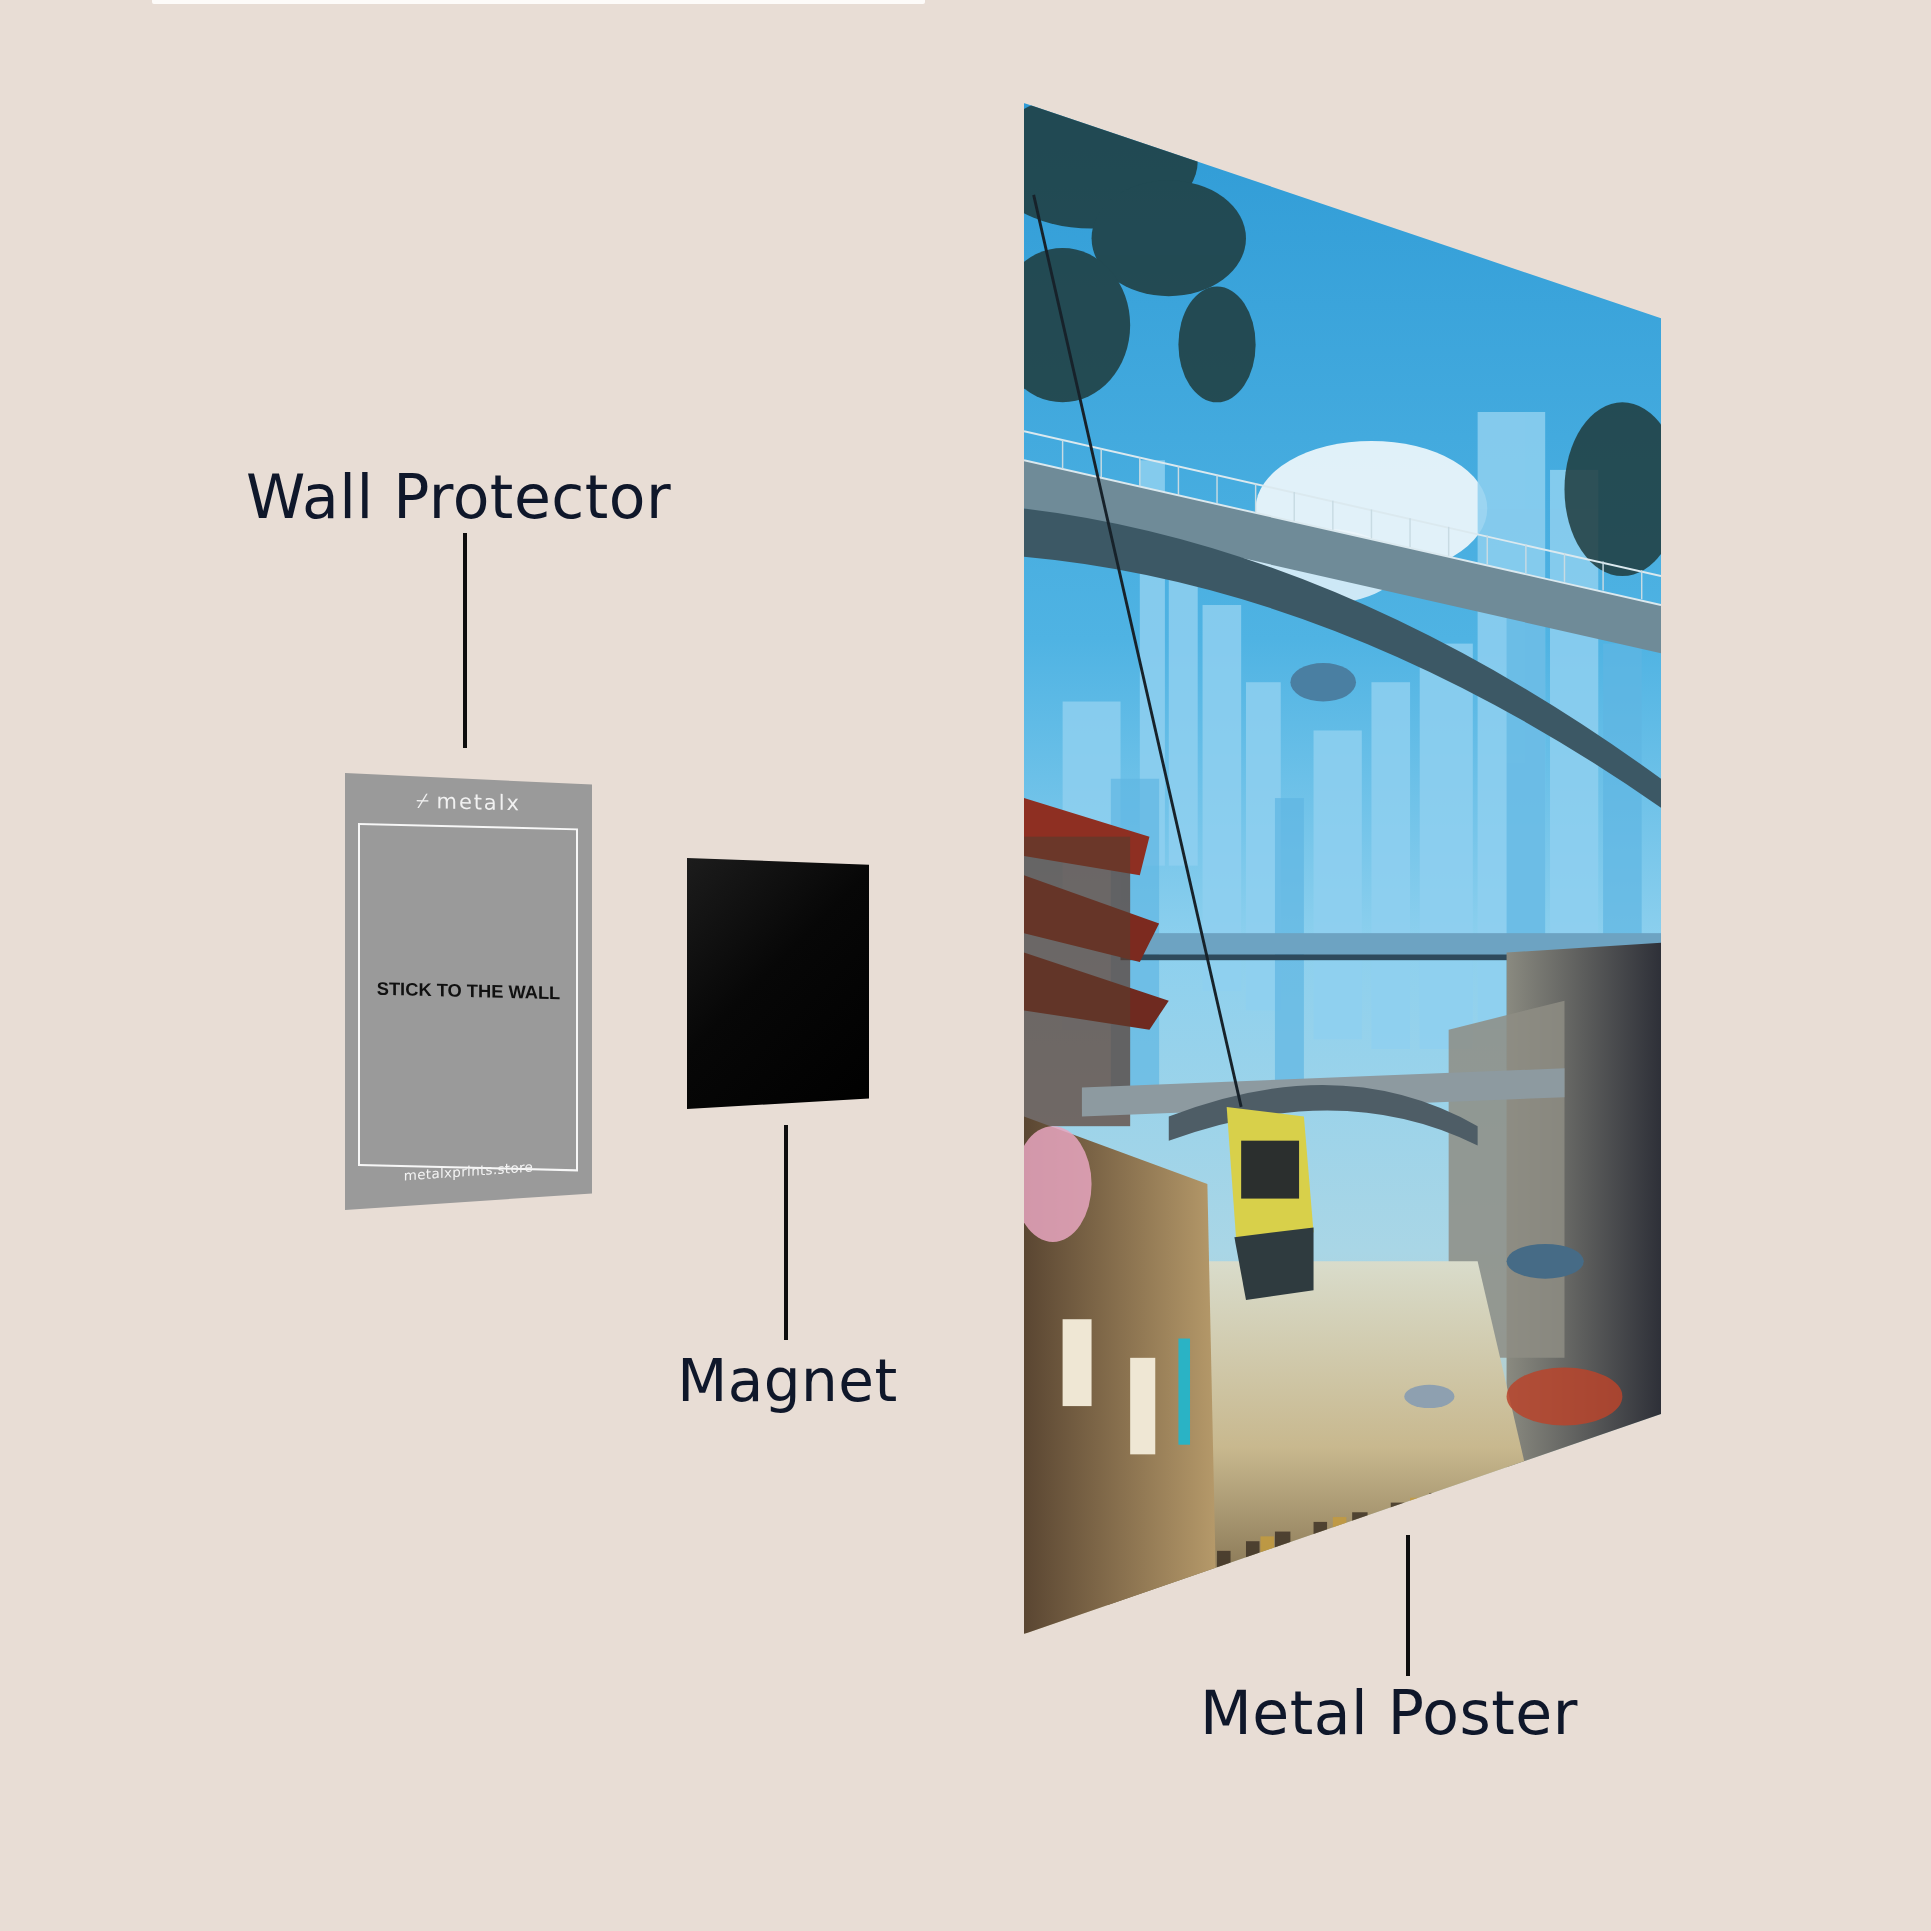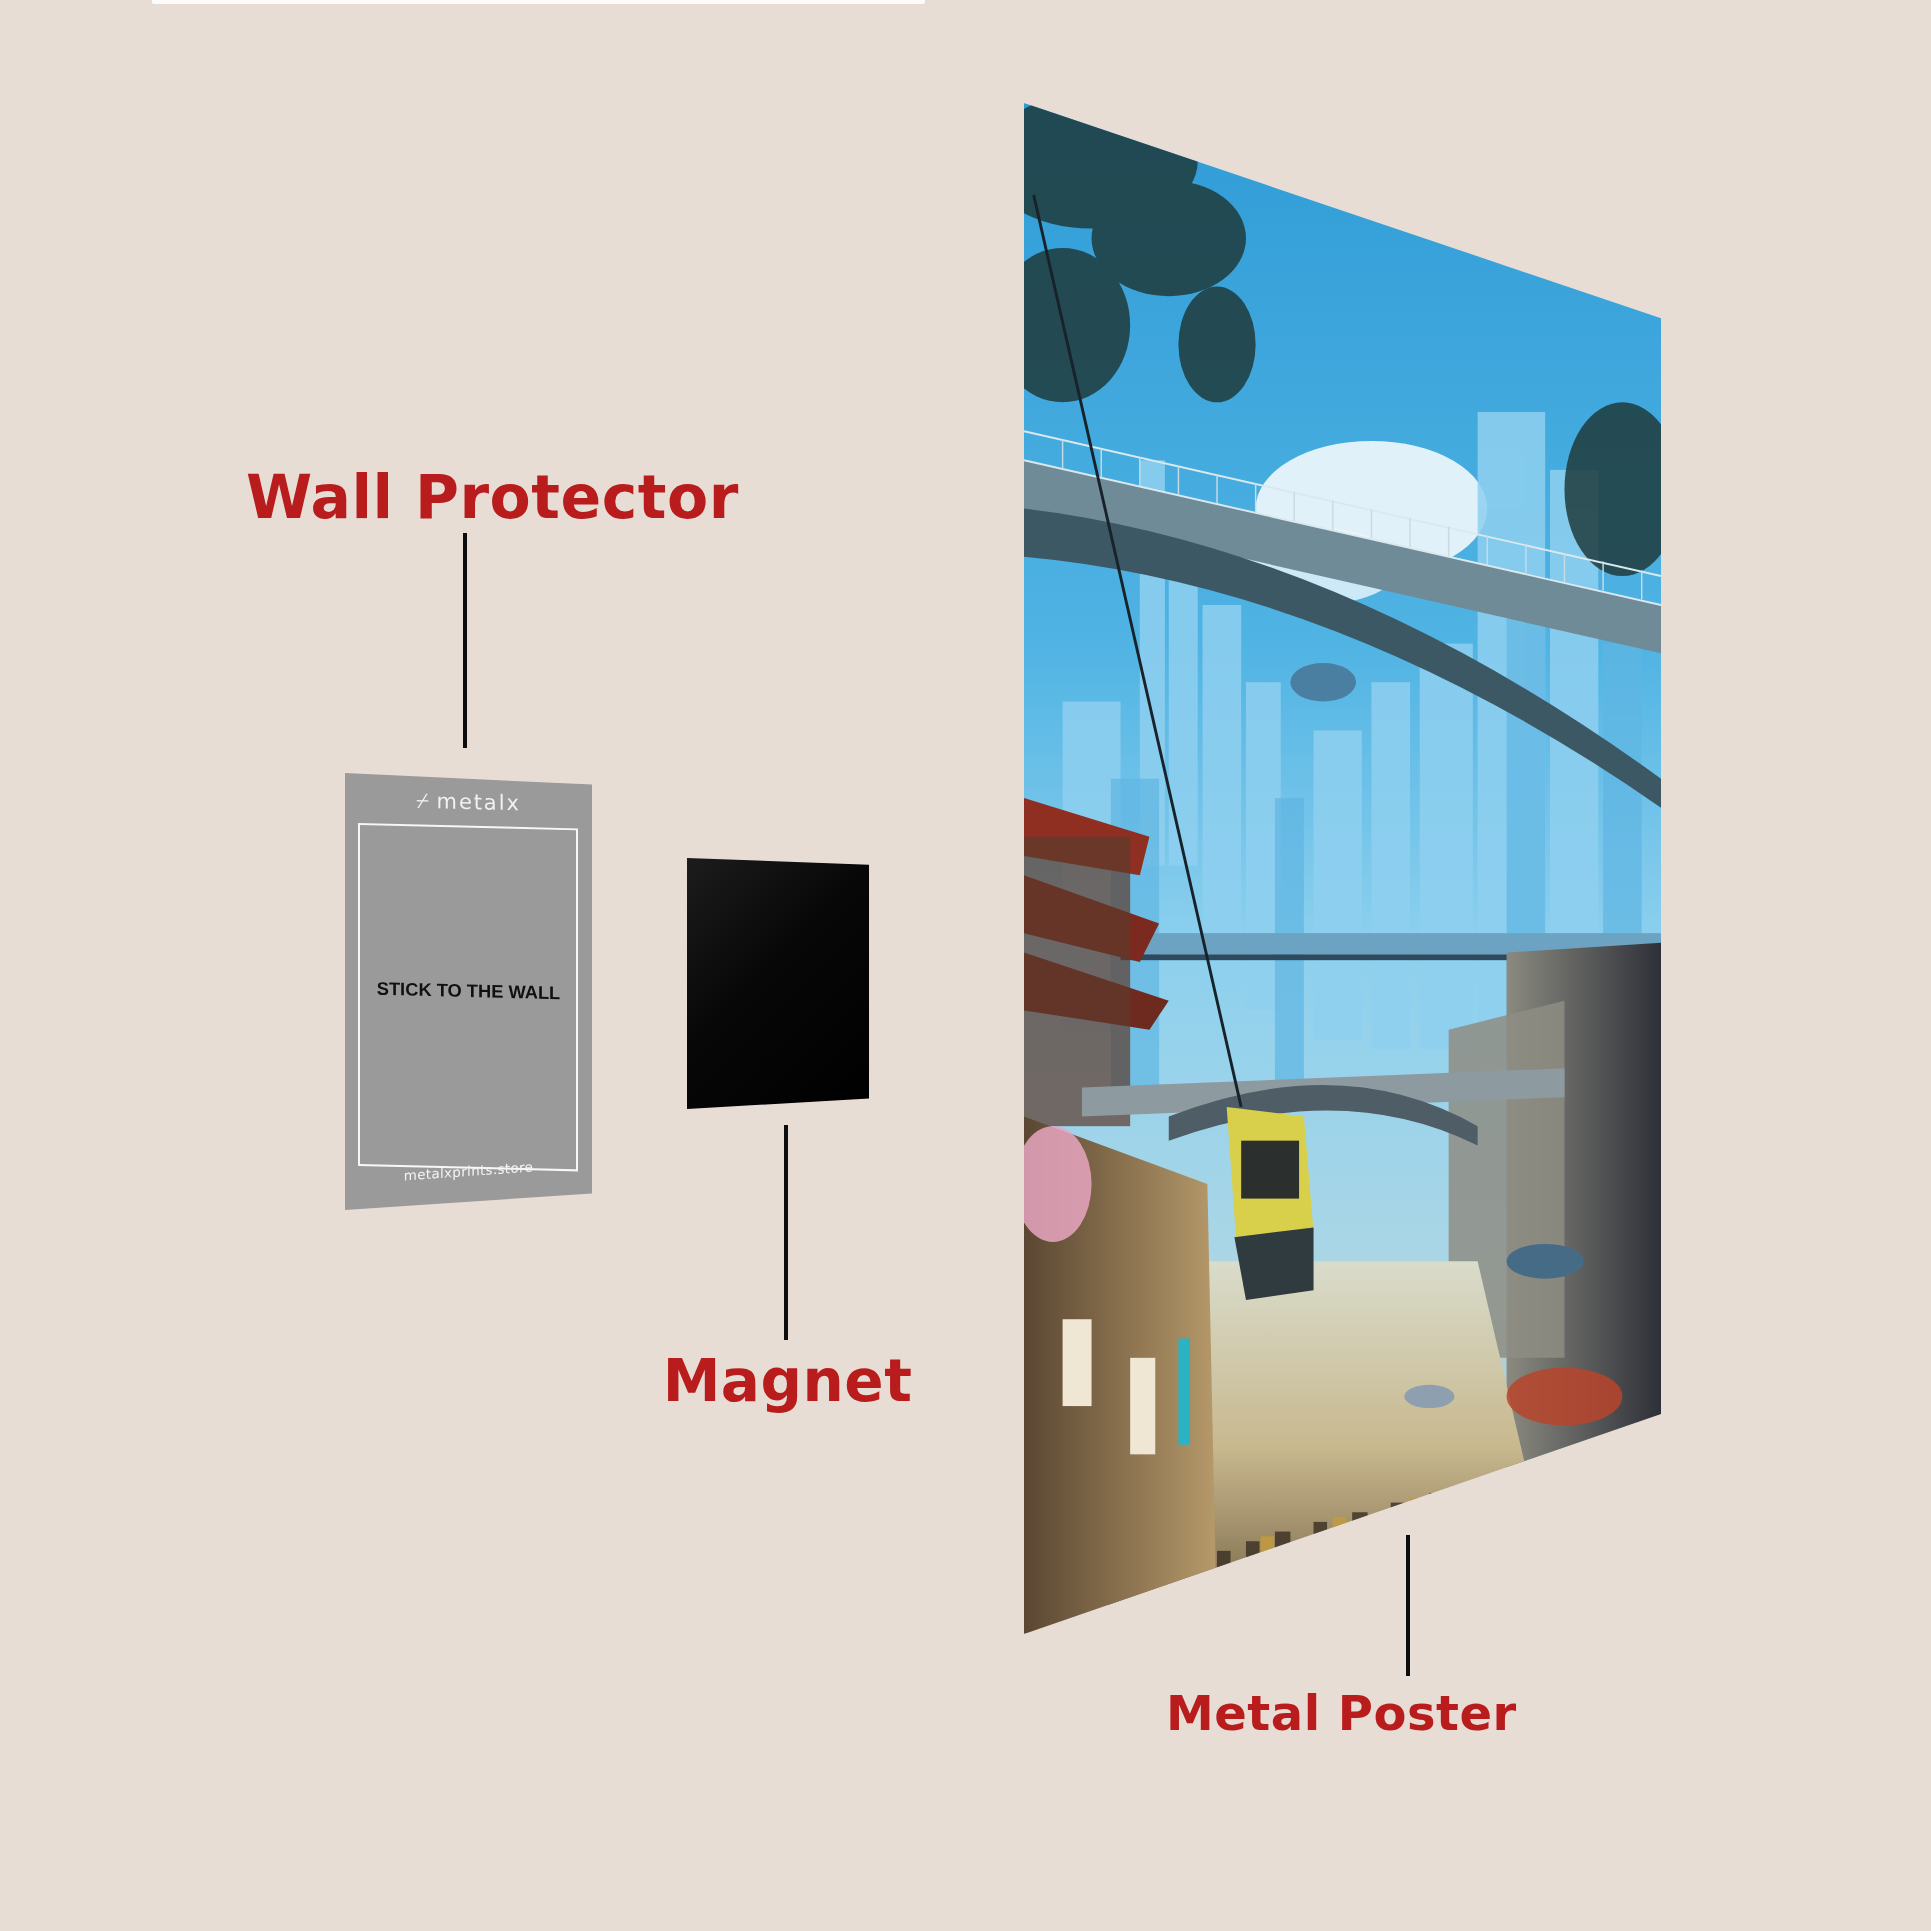--- a/index.html
+++ b/index.html
@@ -7,27 +7,27 @@
     width: 1931px; height: 1931px; overflow: hidden;
     background: #e8ddd5;
     position: relative;
     font-family: "DejaVu Sans", sans-serif;
   }
   .top-strip {
     position: absolute; left: 152px; top: 0; width: 773px; height: 3.9px;
     background: #fdfbf9; border-radius: 0 0 1.9px 1.9px;
   }
   .label {
-    position: absolute; color: #b91c1c;
-    font-family: "DejaVu Sans", sans-serif; font-weight: 700;
+    position: absolute; color: #0f172a;
+    font-family: "DejaVu Sans", sans-serif; font-weight: 400;
     letter-spacing: 0.5px; white-space: nowrap;
   }
   .label-wall { left: 246px; top: 459px; font-size: 60px; line-height: 77px; }
   .label-magnet { left: 657px; top: 1344px; width: 261px; text-align: center; font-size: 58px; line-height: 75px; }
-  .label-poster { left: 1166px; top: 1675px; font-size: 48px; line-height: 77px; }
+  .label-poster { left: 1200px; top: 1675px; font-size: 60px; line-height: 77px; }
   .leader { position: absolute; background: #0d0d0d; width: 3.9px; }
   .leader-wall { left: 463px; top: 533px; height: 215px; }
   .leader-magnet { left: 784px; top: 1125px; height: 215px; }
   .leader-poster { left: 1406px; top: 1535px; height: 141px; }
 
   
   .protector {
     position: absolute; left: 345px; top: 773px; width: 247px; height: 437px;
     background: #9a9a9a;
     clip-path: polygon(0 0, 100% 2.65%, 100% 96.2%, 0 100%);

